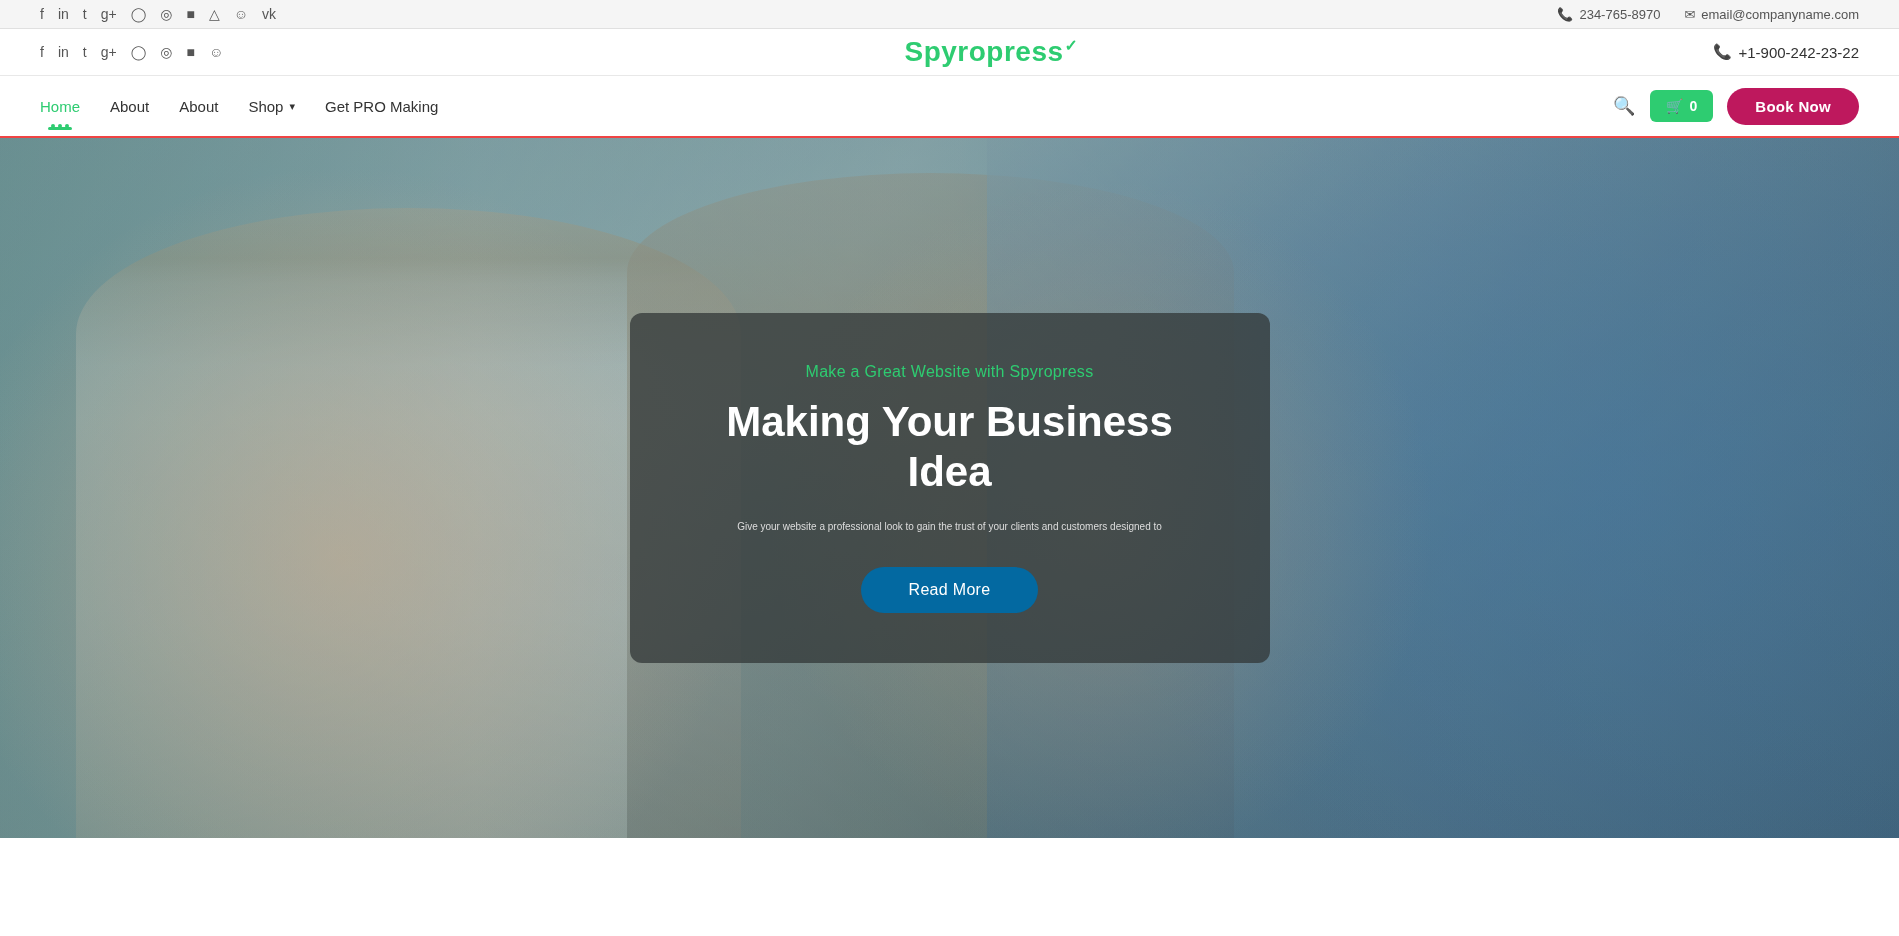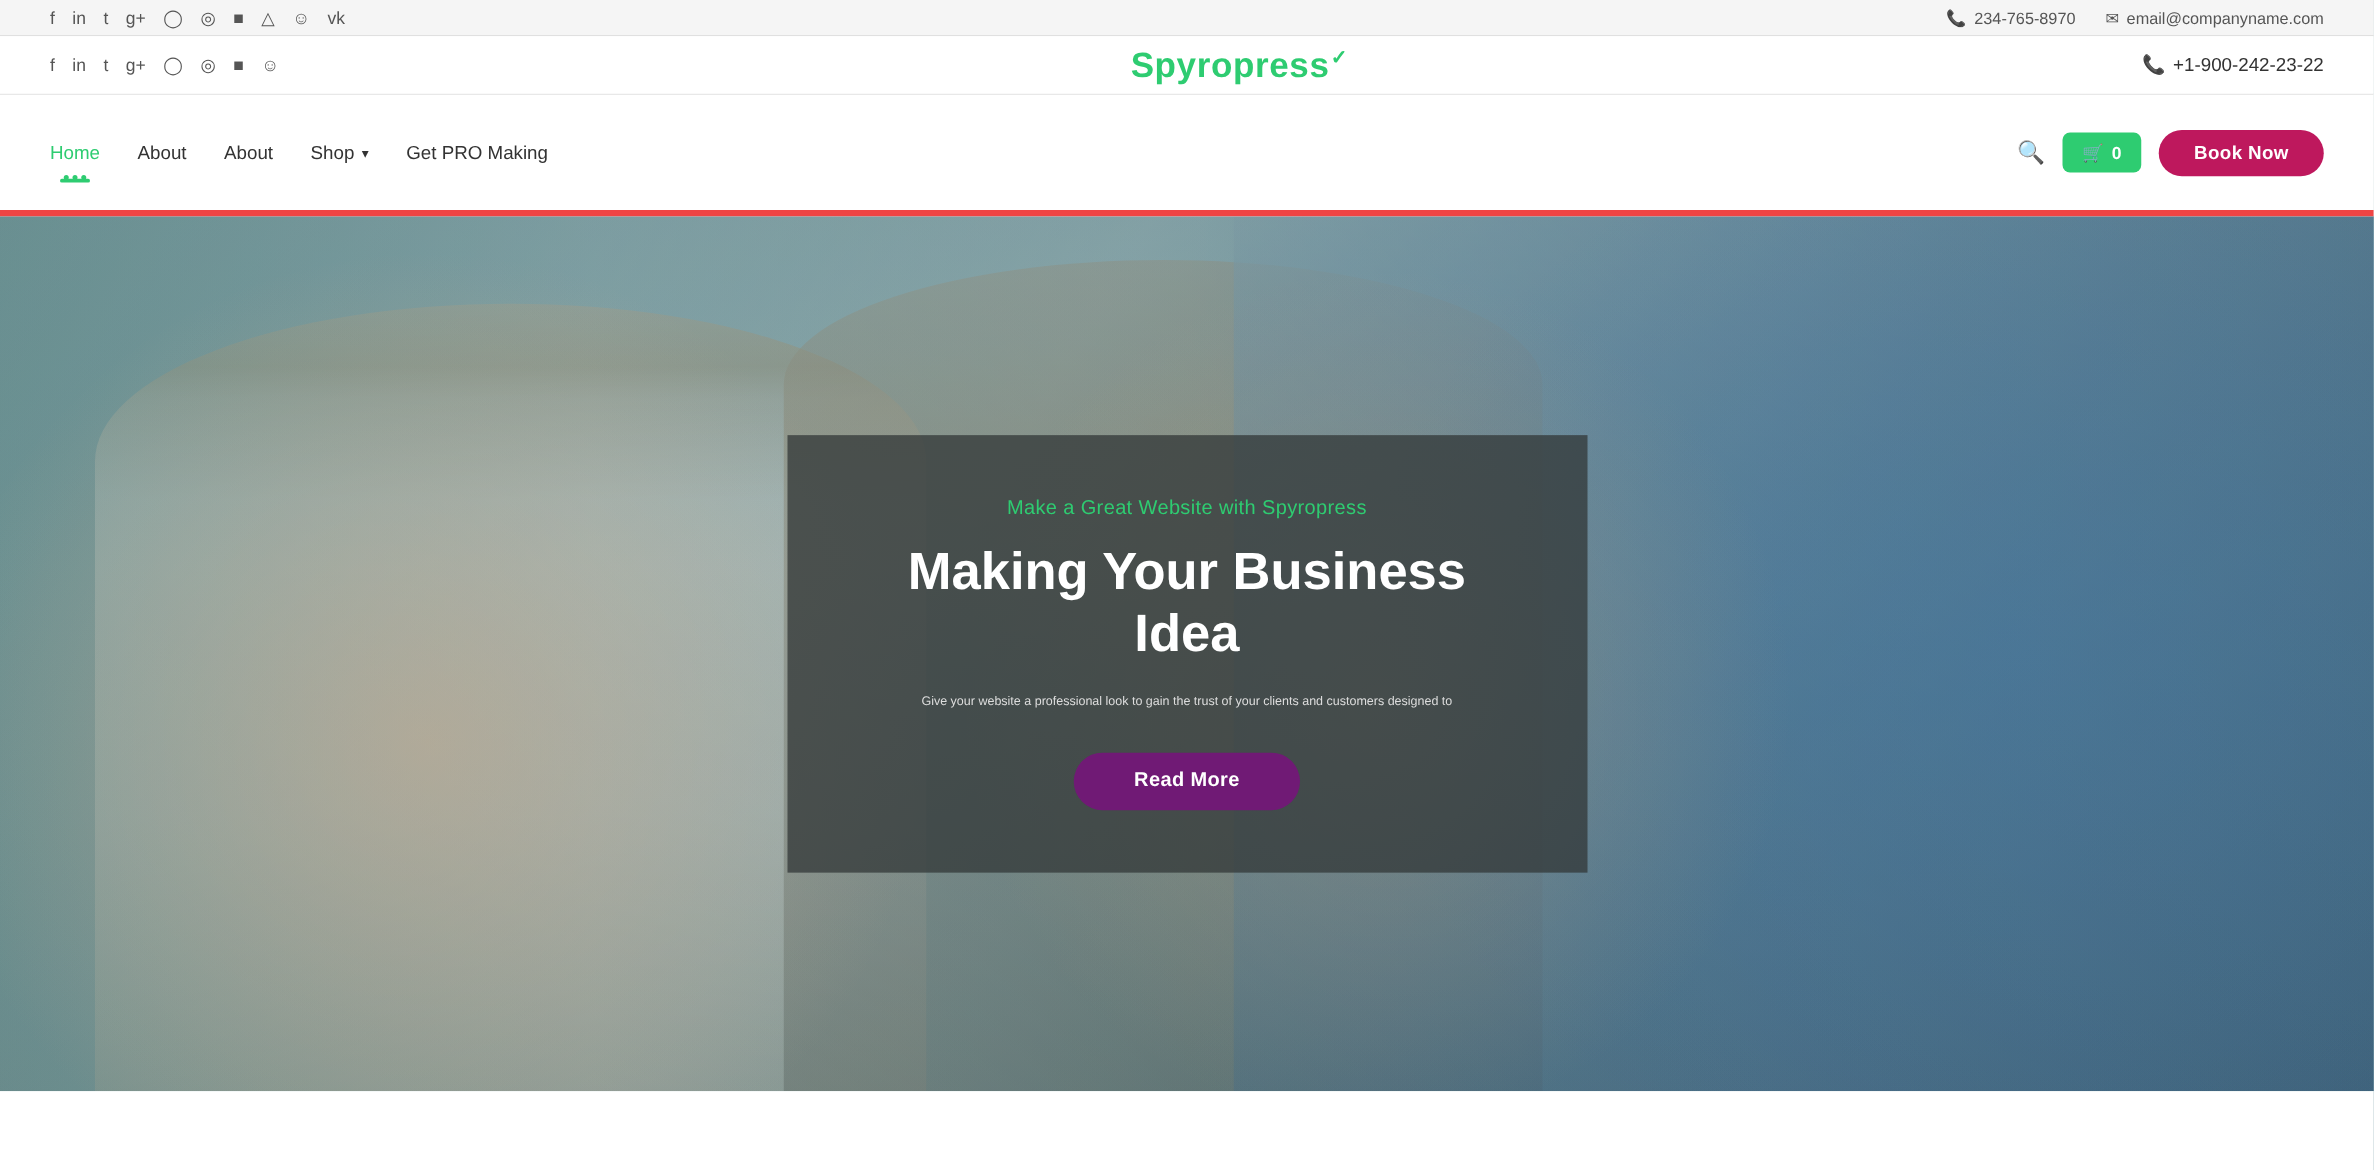--- a/index.html
+++ b/index.html
@@ -42,22 +42,22 @@
       letter-spacing: 0.5px;
       margin-left: 42px;
     }
     .logo-text span { color: #2ecc71; }
     .logo-phone { display: flex; align-items: center; gap: 6px; font-size: 15px; color: #333; font-weight: 500; }
 
     
     .nav-bar {
       background: #fff;
       border-top: 1px solid #e8e8e8;
-      border-bottom: 5px solid #ef4444;
-      padding: 16px 40px;
+      border-bottom: 2px solid #ef4444;
+      padding: 0 40px;
       display: flex;
       align-items: center;
       justify-content: space-between;
       position: relative;
       z-index: 20;
     }
     .nav-links { display: flex; align-items: center; gap: 30px; height: 60px; }
     .nav-item {
       font-size: 15px;
       color: #333;
@@ -168,21 +168,21 @@
     .hero-overlay {
       position: absolute;
       left: 50%;
       top: 50%;
       transform: translate(-50%, -50%);
       width: 640px;
       background: rgba(50,55,55,0.75);
       z-index: 5;
       padding: 50px 60px;
       text-align: center;
-      border-radius: 0;
+      border-radius: 12px;
     }
     .hero-subtitle {
       color: #2ecc71;
       font-size: 16px;
       font-weight: 500;
       margin-bottom: 16px;
       letter-spacing: 0.3px;
     }
     .hero-title {
       color: #fff;
@@ -192,27 +192,27 @@
       line-height: 1.2;
       text-align: center;
     }
     .hero-desc {
       color: #ddd;
       font-size: 10px;
       line-height: 1.7;
       margin-bottom: 32px;
     }
     .hero-btn {
-      background: #701a75;
+      background: #0369a1;
       color: #fff;
       border: none;
       border-radius: 30px;
       padding: 14px 48px;
       font-size: 16px;
-      font-weight: 700;
+      font-weight: 400;
       cursor: pointer;
       letter-spacing: 0.3px;
     }
 
     
     .chevron { font-size: 11px; margin-left: 2px; }
   </style>
 </head>
 <body>
 

